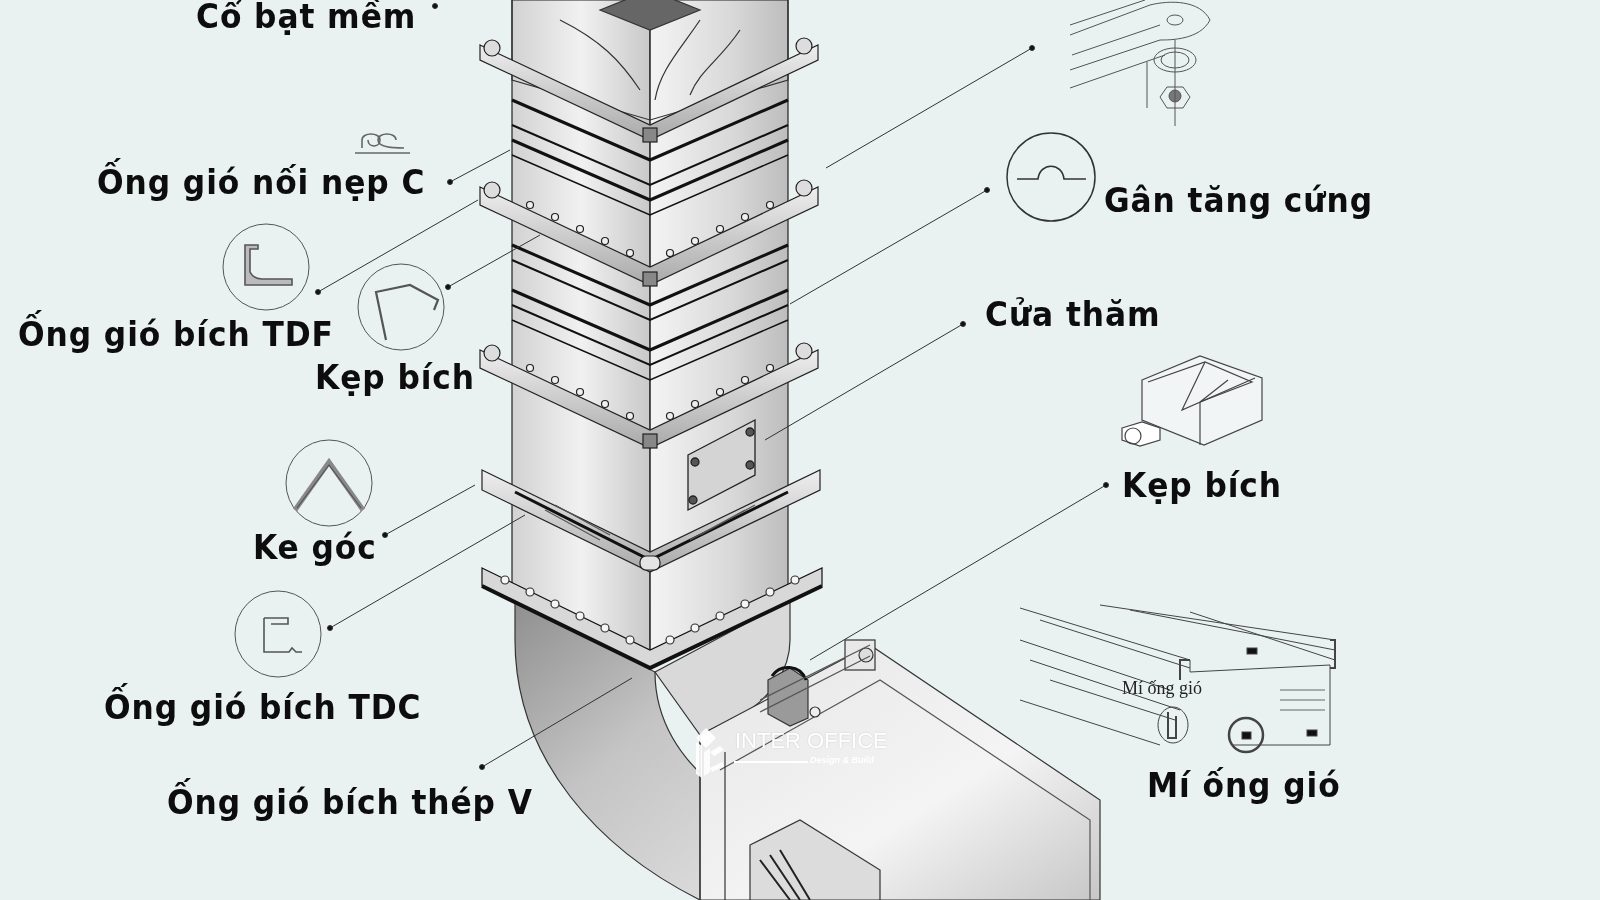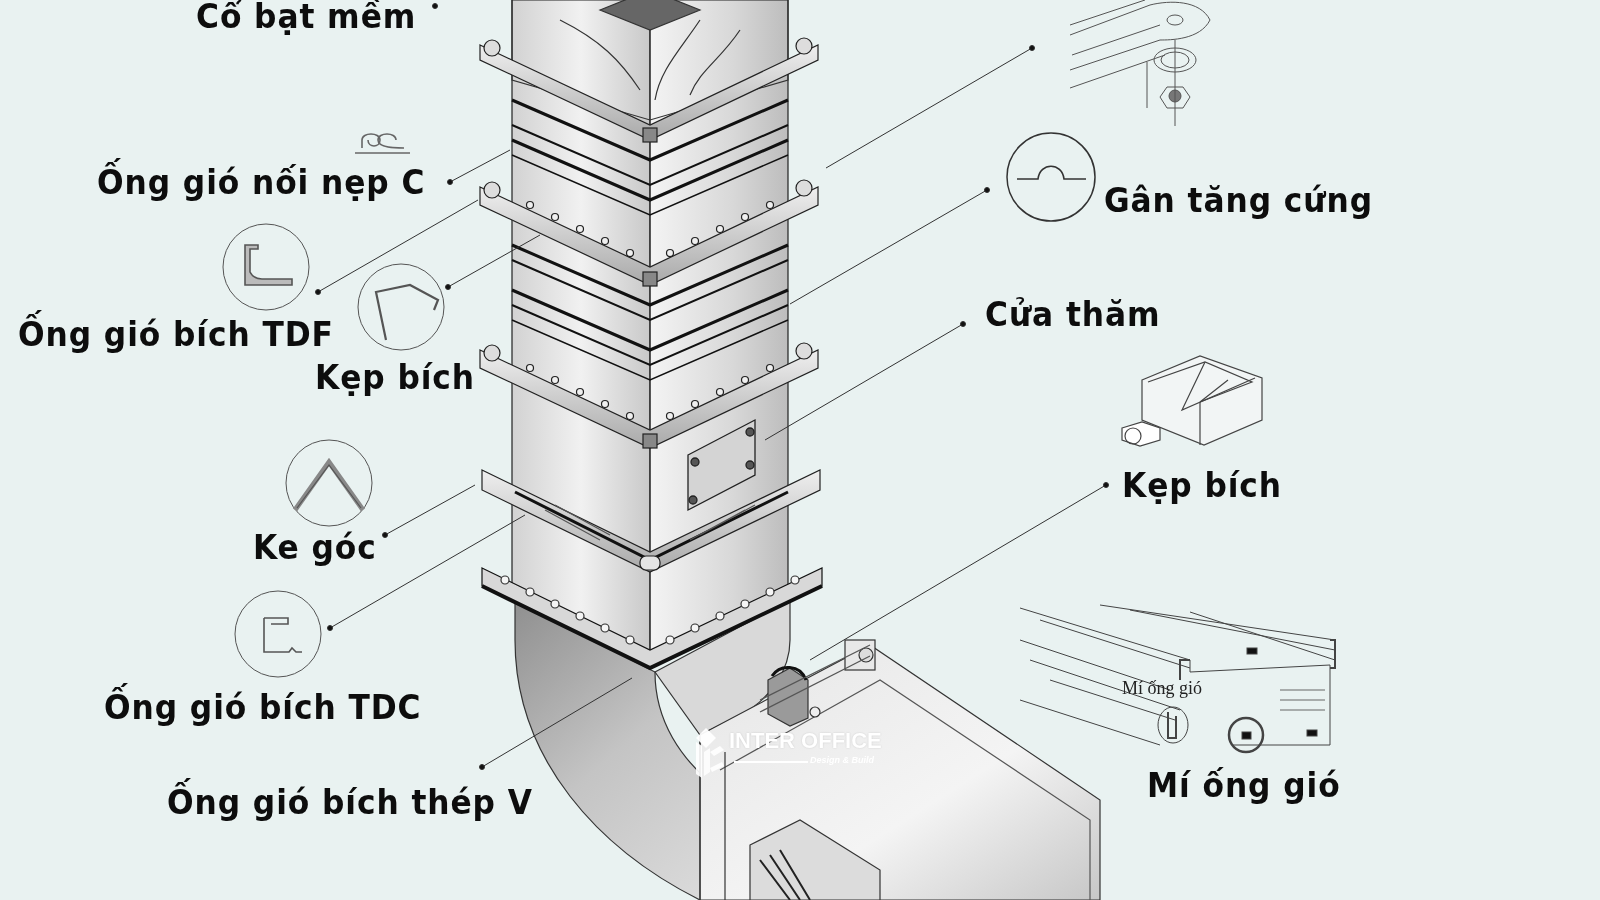--- a/index.html
+++ b/index.html
@@ -26,22 +26,22 @@
       position: absolute;
       font-family: "Liberation Serif", "DejaVu Serif", serif;
       font-size: 18px;
       color: #222;
       white-space: nowrap;
     }
     .logo {
       position: absolute; left: 692px; top: 722px; width: 190px; height: 60px;
     }
     .logo-title {
-      position: absolute; left: 37px; top: 6px;
-      font-family: "Liberation Sans", sans-serif; font-weight: bold;
+      position: absolute; left: 43px; top: 6px;
+      font-family: "Liberation Sans", sans-serif; font-weight: normal;
       font-size: 22px; color: #ffffff; letter-spacing: 0px;
       text-shadow: 0 0 2px rgba(0,0,0,0.15);
       white-space: nowrap;
     }
     .logo-sub {
       position: absolute; left: 118px; top: 33px;
       font-family: "Liberation Sans", sans-serif; font-style: italic; font-weight: bold;
       font-size: 9px; color: #ffffff; white-space: nowrap;
     }
     .logo-line {

